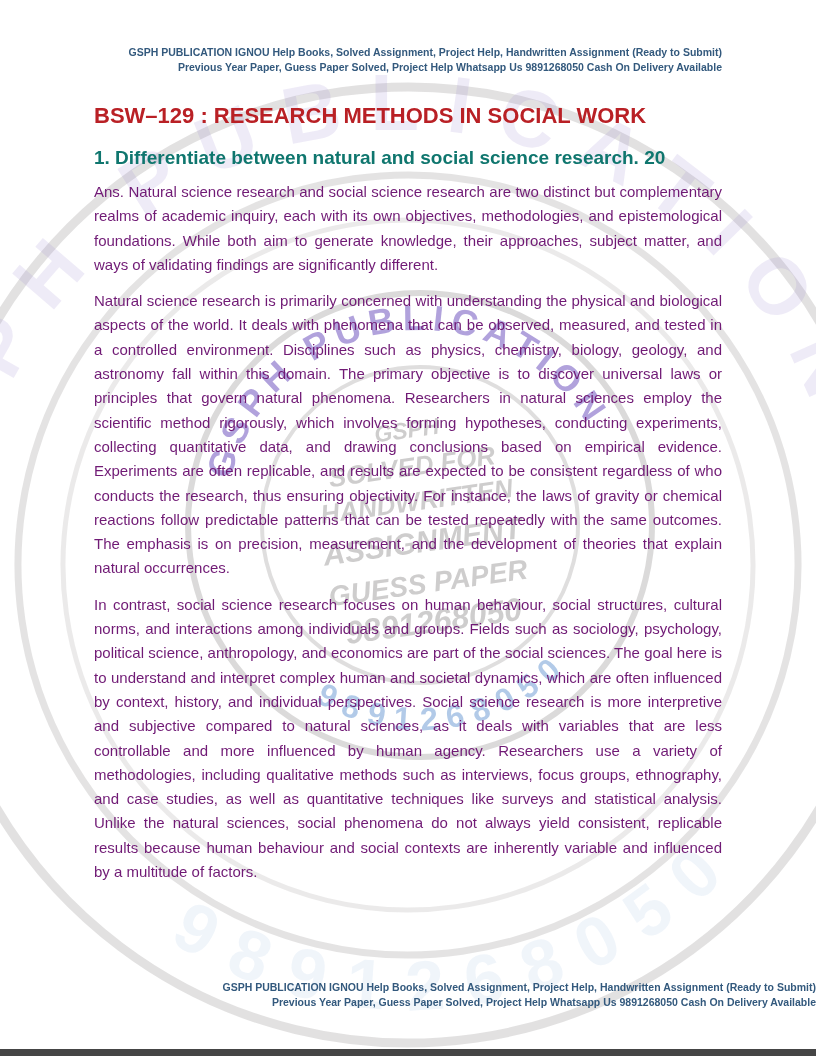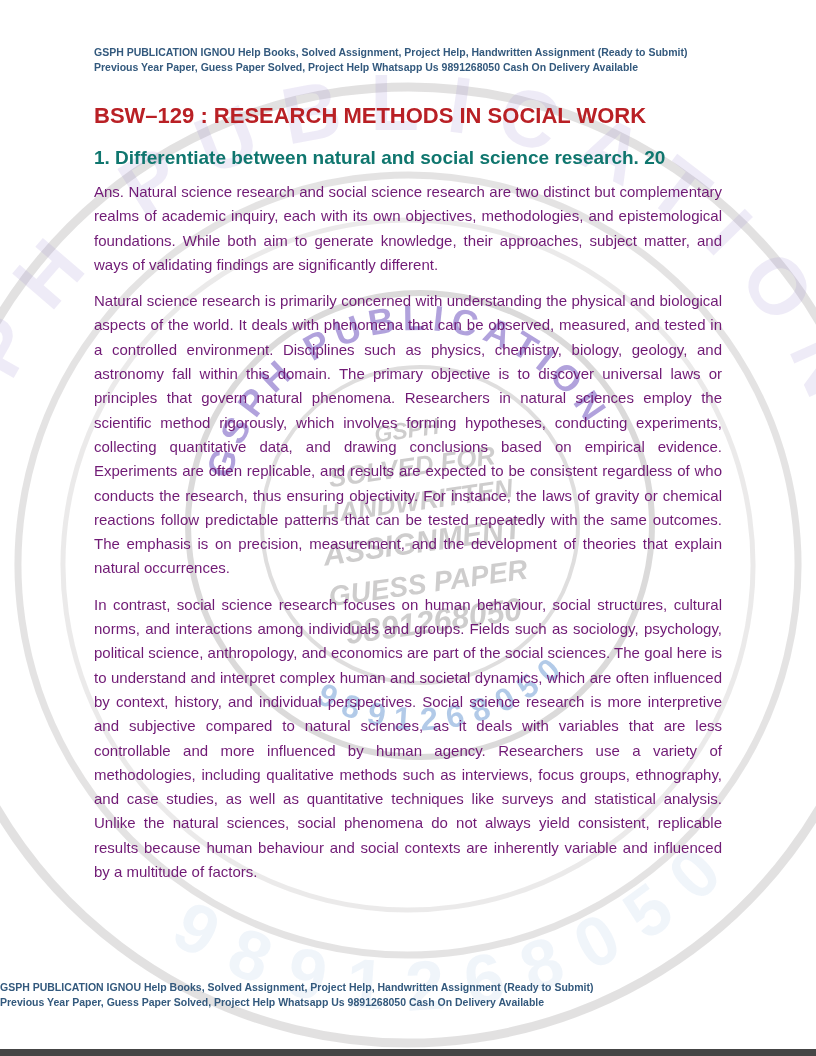--- a/index.html
+++ b/index.html
@@ -32,21 +32,21 @@
   .stamp-center text {
     font-style: italic;
     fill: #b1afaf;
     opacity: .62;
     text-anchor: middle;
   }
 
   
   .content { position: relative; padding: 45px 94px 0 94px; }
   .doc-header, .doc-footer {
-    text-align: left;
+    text-align: right;
     color: #33597d;
     font-weight: bold;
     font-size: 10.5px;
     line-height: 15px;
   }
   .doc-footer { position: absolute; left: 0; right: 0; bottom: 46px; }
   .title {
     text-align: left;
     color: #b92025;
     font-weight: bold;

